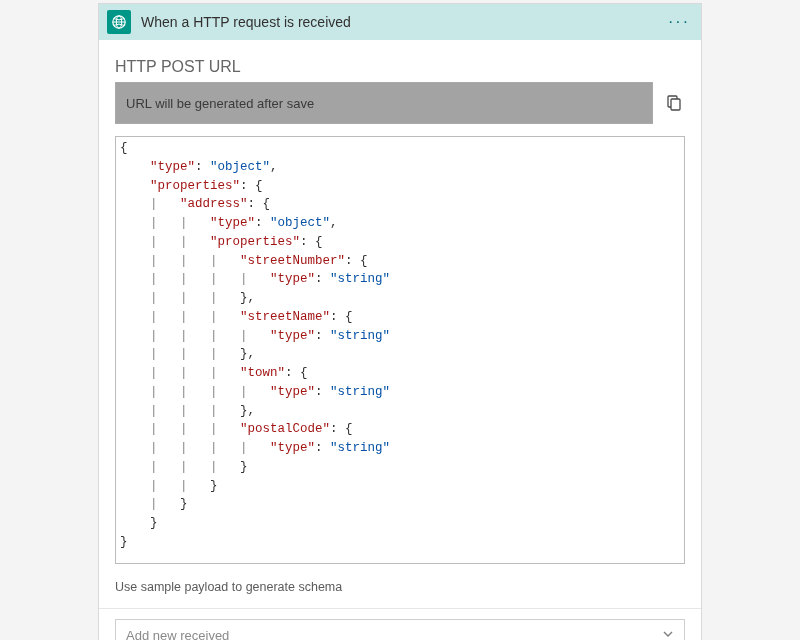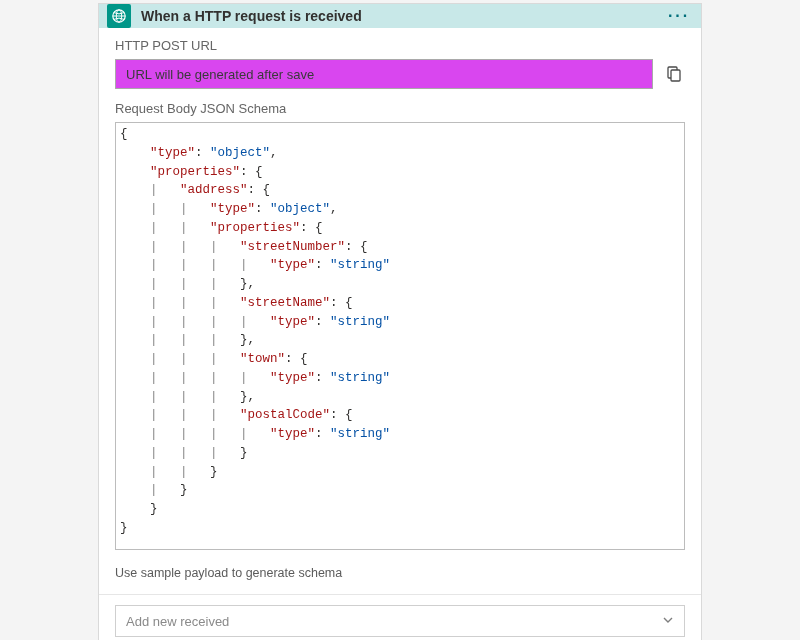--- a/index.html
+++ b/index.html
@@ -17,23 +17,22 @@
     left: 98px;
     top: 3px;
     width: 604px;
     background: #fff;
     border: 1px solid #d9d9d9;
   }
   .header {
     display: flex;
     align-items: center;
     background: #c8e8e8;
-    height: 24px;
+    height: 36px;
     padding: 0 8px;
-    font-weight: bold;
   }
   .header-icon {
     width: 24px;
     height: 24px;
     background: #009688;
     border-radius: 2px;
     display: flex;
     align-items: center;
     justify-content: center;
     flex: 0 0 24px;
@@ -56,36 +55,36 @@
   }
   .dots {
     font-size: 16px;
     letter-spacing: 2px;
     line-height: 1;
   }
   .body {
     padding: 10px 16px 12px 16px;
   }
   .field-label {
-    font-size: 13px;
+    font-size: 16px;
     color: #666;
-    margin-top: 0;
+    margin-top: 8px;
     margin-bottom: 6px;
   }
   .url-row {
     display: flex;
     align-items: center;
     gap: 10px;
     margin-bottom: 12px;
   }
   .url-box {
     flex: 1;
-    background: #d946ef;
+    background: #a3a3a3;
     border: 1px solid #a9a9a9;
-    height: 30px;
+    height: 42px;
     display: flex;
     align-items: center;
     padding: 0 10px;
     color: #3a3a3a;
     font-size: 13px;
   }
   .copy-icon {
     width: 22px;
     height: 22px;
     display: flex;
@@ -169,21 +168,20 @@
         <span>URL will be generated after save</span>
       </div>
       <div class="copy-icon">
         <svg width="18" height="18" viewBox="0 0 18 18">
           <rect x="3" y="2" width="9" height="11" rx="1" fill="none" stroke="#4a4a4a" stroke-width="1.3"></rect>
           <rect x="6" y="5" width="9" height="11" rx="1" fill="#fff" stroke="#4a4a4a" stroke-width="1.3"></rect>
         </svg>
       </div>
     </div>
 
-    <div class="field-label">Request Body JSON Schema</div>
     <div class="schema-box" id="schema-box"><span class="br">{</span>
     <span class="k">"type"</span><span class="br">: </span><span class="s">"object"</span><span class="br">,</span>
     <span class="k">"properties"</span><span class="br">: {</span>
     <span class="p">|   </span><span class="k">"address"</span><span class="br">: {</span>
     <span class="p">|   |   </span><span class="k">"type"</span><span class="br">: </span><span class="s">"object"</span><span class="br">,</span>
     <span class="p">|   |   </span><span class="k">"properties"</span><span class="br">: {</span>
     <span class="p">|   |   |   </span><span class="k">"streetNumber"</span><span class="br">: {</span>
     <span class="p">|   |   |   |   </span><span class="k">"type"</span><span class="br">: </span><span class="s">"string"</span>
     <span class="p">|   |   |   </span><span class="br">},</span>
     <span class="p">|   |   |   </span><span class="k">"streetName"</span><span class="br">: {</span>

